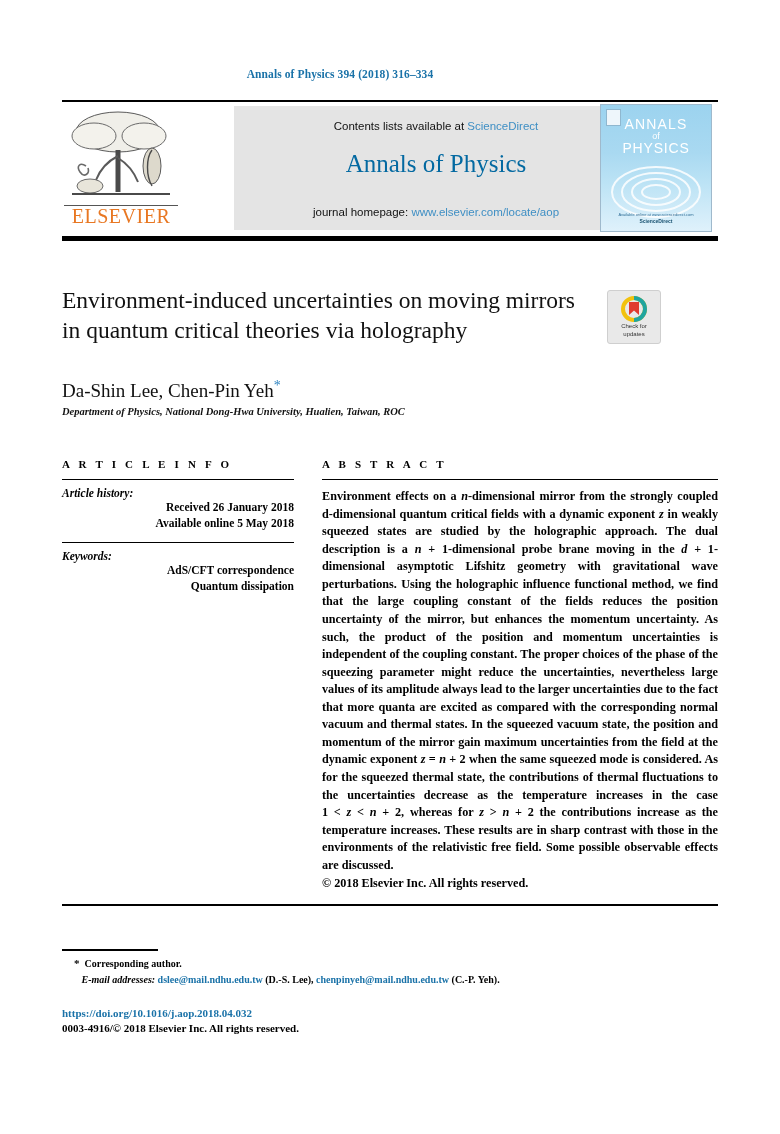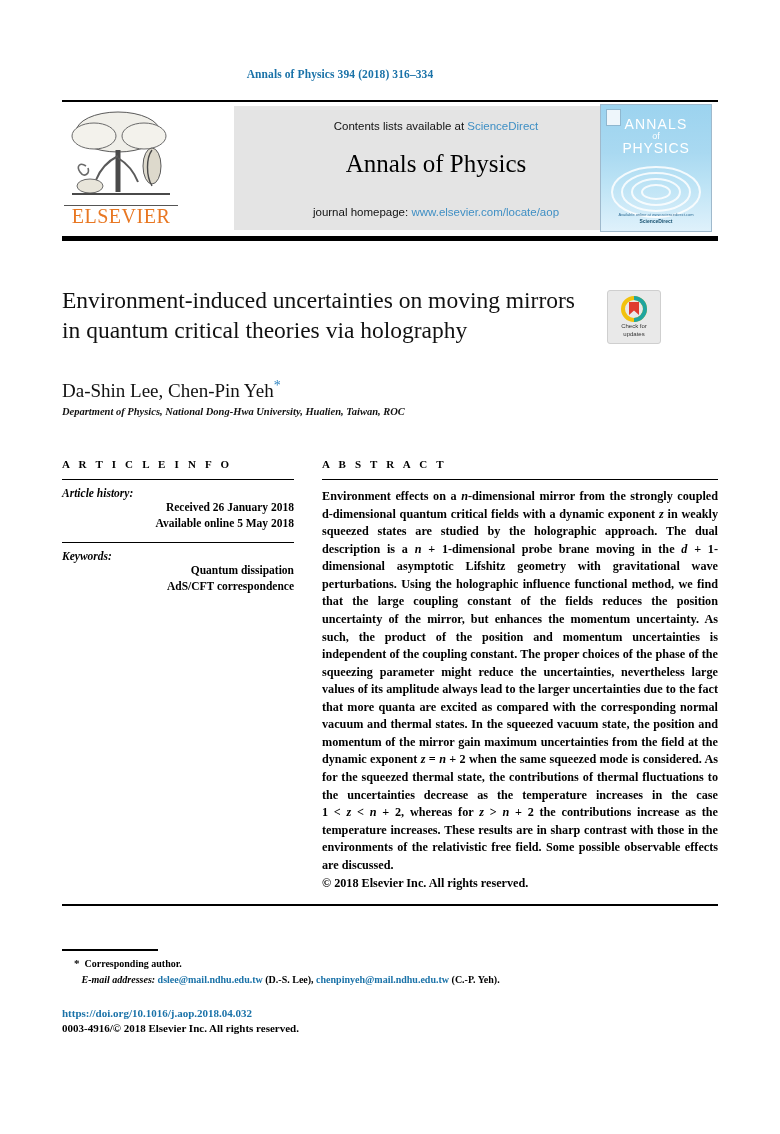--- a/index.html
+++ b/index.html
@@ -99,21 +99,21 @@
     color: #111;
   }
   .contents-line .sd-link { color: #3f8fc4; }
   .journal-name {
     position: absolute;
     left: 0; top: 44px;
     width: 404px;
     text-align: center;
     font-family: "Liberation Serif", serif;
     font-size: 25px;
-    color: #000000;
+    color: #0369a1;
   }
   .homepage-line {
     position: absolute;
     left: 0; top: 100px;
     width: 404px;
     text-align: center;
     font-family: "Liberation Sans", sans-serif;
     font-size: 11.5px;
     color: #111;
   }
@@ -398,22 +398,22 @@
   <div class="affiliation">Department of Physics, National Dong-Hwa University, Hualien, Taiwan, ROC</div>
 
   <div class="col-left">
     <div class="sec-head">A R T I C L E   I N F O</div>
     <div class="hr-after-head"></div>
     <div class="info-label">Article history:</div>
     <div class="info-line">Received 26 January 2018</div>
     <div class="info-line">Available online 5 May 2018</div>
     <div class="hr-mid"></div>
     <div class="info-label">Keywords:</div>
+    <div class="info-line">AdS/CFT correspondence</div>
     <div class="info-line">Quantum dissipation</div>
-    <div class="info-line">AdS/CFT correspondence</div>
   </div>
 
   <div class="col-right">
     <div class="sec-head">A B S T R A C T</div>
     <div class="hr-after-head"></div>
     <div class="abstract-body">
       Environment effects on a <i>n</i>-dimensional mirror from the strongly coupled d-dimensional quantum critical fields with a dynamic exponent <i>z</i> in weakly squeezed states are studied by the holographic approach. The dual description is a <i>n</i>&nbsp;+&nbsp;1-dimensional probe brane moving in the <i>d</i>&nbsp;+&nbsp;1-dimensional asymptotic Lifshitz geometry with gravitational wave perturbations. Using the holographic influence functional method, we find that the large coupling constant of the fields reduces the position uncertainty of the mirror, but enhances the momentum uncertainty. As such, the product of the position and momentum uncertainties is independent of the coupling constant. The proper choices of the phase of the squeezing parameter might reduce the uncertainties, nevertheless large values of its amplitude always lead to the larger uncertainties due to the fact that more quanta are excited as compared with the corresponding normal vacuum and thermal states. In the squeezed vacuum state, the position and momentum of the mirror gain maximum uncertainties from the field at the dynamic exponent <i>z</i>&nbsp;=&nbsp;<i>n</i>&nbsp;+&nbsp;2 when the same squeezed mode is considered. As for the squeezed thermal state, the contributions of thermal fluctuations to the uncertainties decrease as the temperature increases in the case 1&nbsp;&lt;&nbsp;<i>z</i>&nbsp;&lt;&nbsp;<i>n</i>&nbsp;+&nbsp;2, whereas for <i>z</i>&nbsp;&gt;&nbsp;<i>n</i>&nbsp;+&nbsp;2 the contributions increase as the temperature increases. These results are in sharp contrast with those in the environments of the relativistic free field. Some possible observable effects are discussed.
     </div>
     <div class="copyright-line">© 2018 Elsevier Inc. All rights reserved.</div>
   </div>

